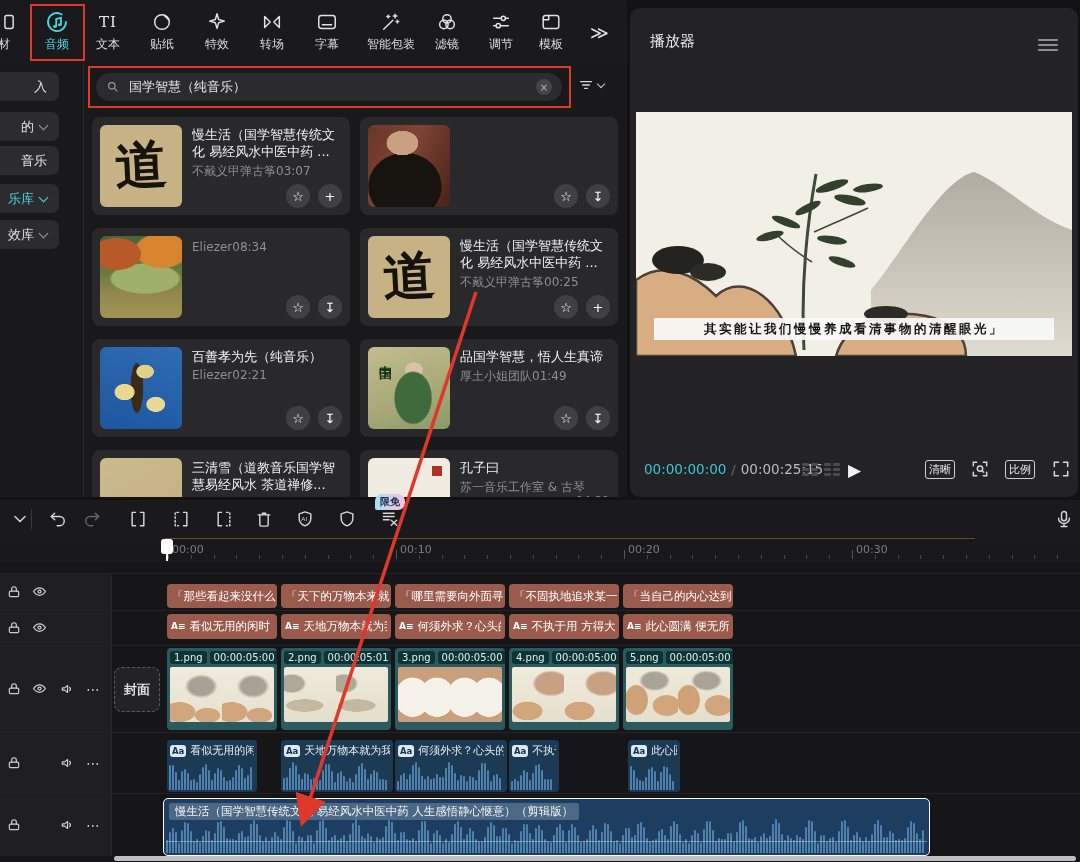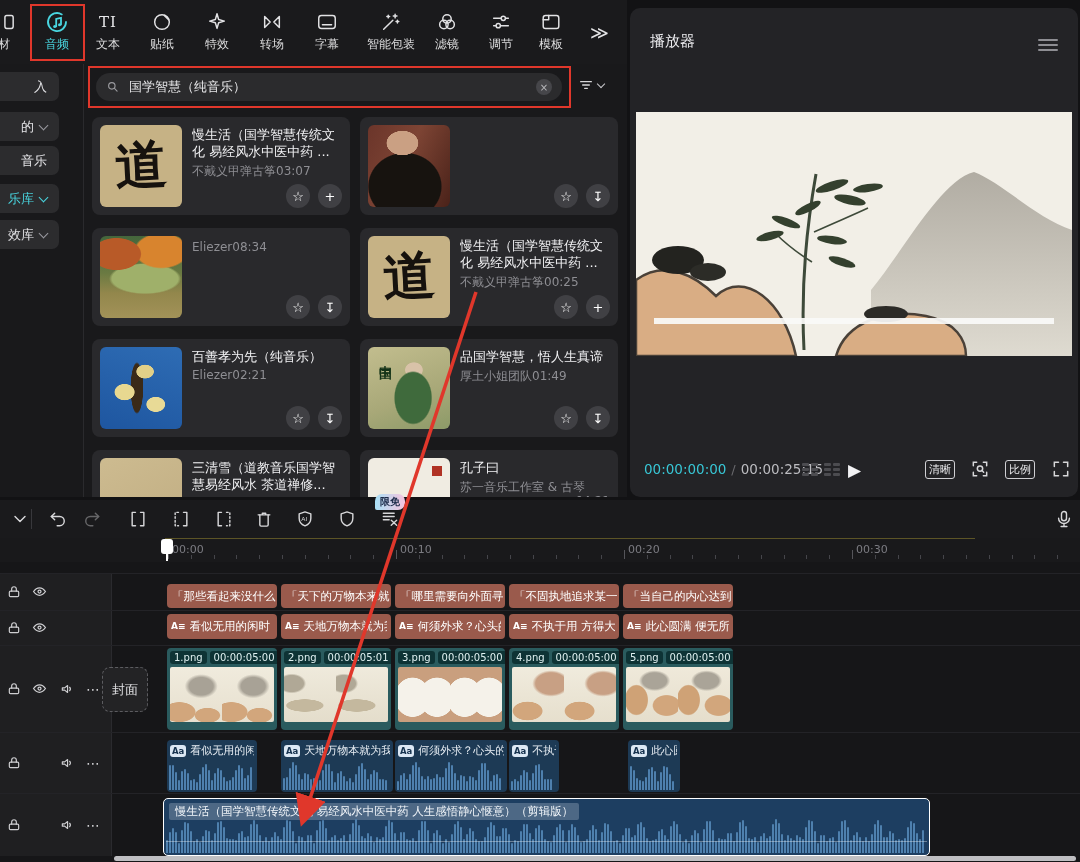--- a/index.html
+++ b/index.html
@@ -108,22 +108,22 @@
   .ruler-hl{position:absolute;left:165px;top:0;width:810px;height:1px;background:#5c5426;}
   .tick{position:absolute;bottom:3px;width:1px;height:4px;background:#45454a;}
   .tick.major{height:9px;background:#55555a;}
   .tick-label{position:absolute;top:5px;font-size:11px;color:#7c7c82;}
   .playhead{position:absolute;left:161px;top:39px;width:12px;height:15px;background:#fff;border-radius:3px;z-index:6;}
   .playhead:after{content:"";position:absolute;left:5px;top:14px;width:2px;height:8px;background:#fff;}
   .lane-sep{position:absolute;left:0;width:1080px;height:1px;background:#232327;}
   .thead{position:absolute;left:0;top:73px;width:112px;height:283px;background:#1f1f21;border-right:1px solid #2a2a2e;}
   .trow{position:absolute;left:0;width:112px;display:flex;align-items:center;}
   .ticon{position:absolute;width:15px;height:15px;display:flex;align-items:center;justify-content:center;cursor:pointer;color:#cfcfd2;font-size:13px;}
-  .cover-btn{position:absolute;left:102px;top:167px;width:46px;height:45px;border:1.5px dashed #5c5c60;border-radius:8px;
-    background:#232325;color:#e0e0e3;display:flex;align-items:center;justify-content:center;font-size:13px;cursor:pointer;}
+  .cover-btn{position:absolute;left:114px;top:167px;width:46px;height:45px;border:1.5px dashed #5c5c60;border-radius:8px;
+    background:#232325;color:#e0e0e3;display:flex;align-items:center;justify-content:center;font-size:13px;cursor:pointer;font-weight:bold;}
   .clip-sub{position:absolute;height:24px;background:#9a5a4c;border-radius:4px;color:#fff;font-size:11.5px;
     line-height:24px;padding:0 5px;white-space:nowrap;overflow:hidden;cursor:pointer;}
   .clip-txt{position:absolute;height:25px;background:#9a5a4c;border-radius:4px;color:#fff;font-size:11.5px;
     line-height:25px;padding:0 4px;white-space:nowrap;overflow:hidden;cursor:pointer;display:flex;align-items:center;gap:4px;}
   .abadge{font-size:9px;font-weight:bold;letter-spacing:0;flex:none;}
   .clip-vid{position:absolute;height:82px;background:#2a5b5e;border-radius:4px;overflow:hidden;cursor:pointer;padding:3px 3px 0 3px;}
   .vbadges{display:flex;gap:3px;margin-bottom:3px;}
   .vbadge{background:rgba(12,48,50,.92);color:#dff0f0;font-size:10px;border-radius:3px;padding:1px 4px;white-space:nowrap;}
   .vthumbs{display:flex;height:55px;border-radius:2px;overflow:hidden;}
   .pt{flex:1;}
@@ -419,20 +419,21 @@
           <ellipse cx="214" cy="88" rx="16" ry="4.5" transform="rotate(12 214 88)"></ellipse>
           <ellipse cx="232" cy="76" rx="15" ry="4" transform="rotate(-8 232 76)"></ellipse>
           <ellipse cx="150" cy="110" rx="15" ry="4" transform="rotate(20 150 110)"></ellipse>
           <ellipse cx="134" cy="124" rx="14" ry="4" transform="rotate(-14 134 124)"></ellipse>
           <ellipse cx="196" cy="128" rx="15" ry="4" transform="rotate(8 196 128)"></ellipse>
           <ellipse cx="172" cy="96" rx="14" ry="4" transform="rotate(-26 172 96)"></ellipse>
           <ellipse cx="206 " cy="150" rx="14" ry="4" transform="rotate(18 206 150)"></ellipse>
         </g>
       </svg>
       <div class="cap-box">
+        <div>其实能让我们慢慢养成看清事物的清醒眼光」</div>
       </div>
     </div>
 
     <div class="ctrl" style="left:14px;top:453px;">
       <span class="time-cur">00:00:00:00</span>
       <span class="time-sep">/</span>
       <span class="time-tot">00:00:25:15</span>
     </div>
     <div class="ctrl" style="left:172px;top:455px;">
       <span class="gridicon">

